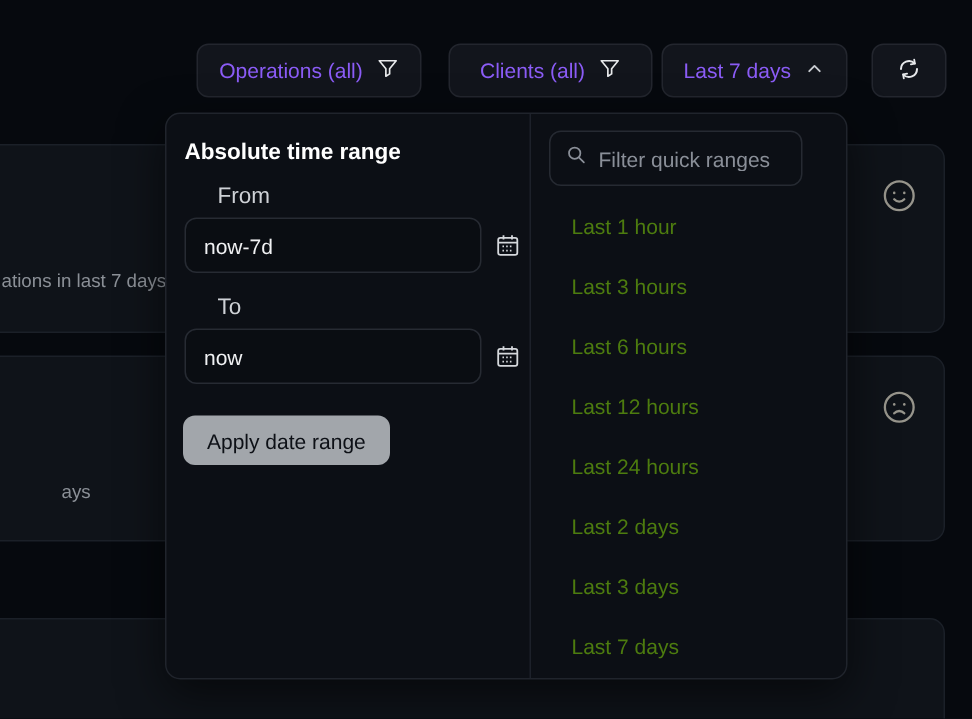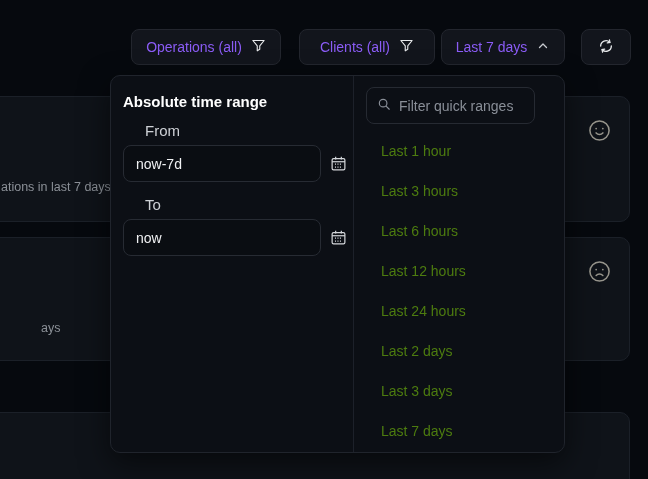--- a/index.html
+++ b/index.html
@@ -179,20 +179,21 @@
           <rect x="3" y="5" width="18" height="16" rx="2"></rect>
           <line x1="8" y1="2.5" x2="8" y2="6.5"></line>
           <line x1="16" y1="2.5" x2="16" y2="6.5"></line>
           <line x1="3" y1="9.5" x2="21" y2="9.5"></line>
           <line x1="7" y1="13" x2="17" y2="13" stroke-dasharray="1.5 2"></line>
           <line x1="7" y1="17" x2="17" y2="17" stroke-dasharray="1.5 2"></line>
         </svg>
       </button>
     </div>
 
+    <button id="apply-btn">Apply date range</button>
   </div>
 
   <div id="quick-col">
     <div id="quick-search">
       <span>
         <svg width="14" height="14" viewBox="0 0 24 24" fill="none" stroke="#8a8f98" stroke-width="2" stroke-linecap="round">
           <circle cx="10.5" cy="10.5" r="6.5"></circle>
           <line x1="15.5" y1="15.5" x2="21" y2="21"></line>
         </svg>
       </span>

